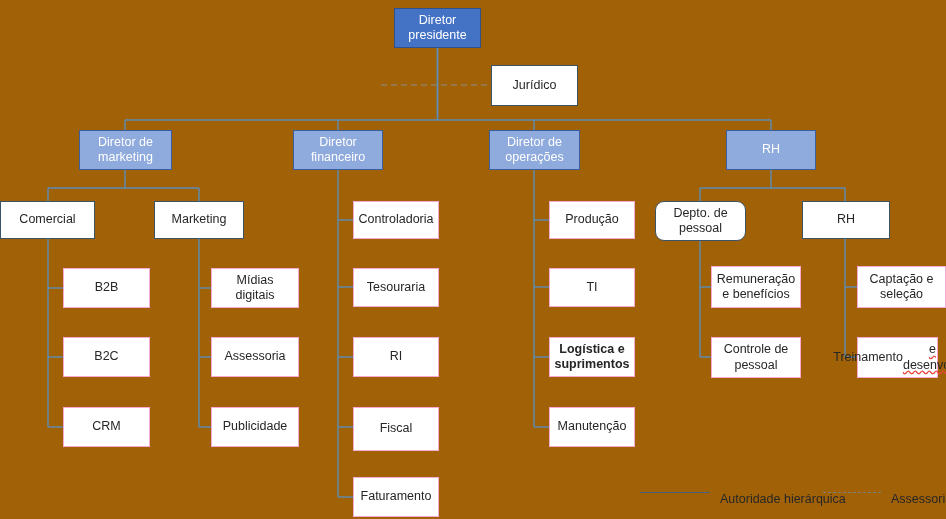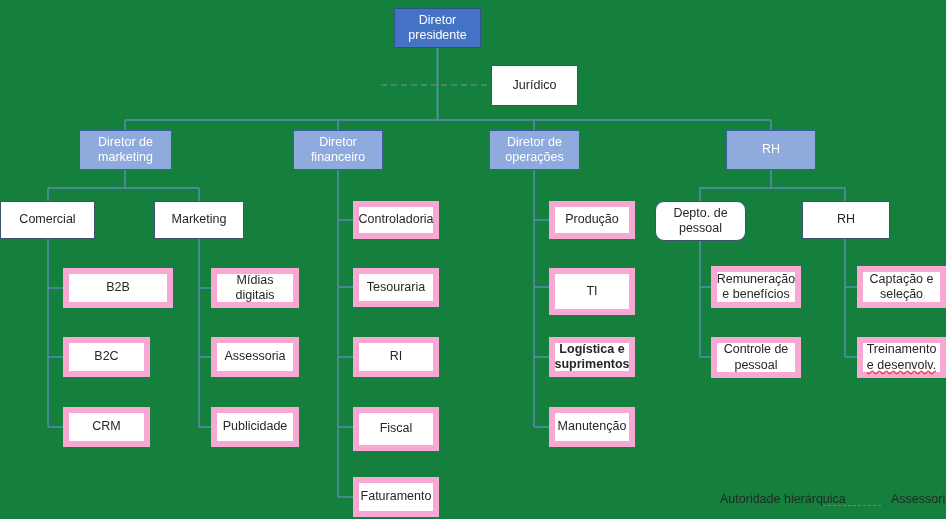--- a/index.html
+++ b/index.html
@@ -4,21 +4,21 @@
 <style>
   html, body {
     margin: 0;
     padding: 0;
     background: #ffffff;
   }
   #chart {
     position: relative;
     width: 946px;
     height: 519px;
-    background: #15803d;
+    background: #a16207;
     font-family: "Liberation Sans", sans-serif;
     overflow: hidden;
   }
   #links {
     position: absolute;
     left: 0;
     top: 0;
     width: 946px;
     height: 519px;
     pointer-events: none;
@@ -47,33 +47,33 @@
     font-size: 12.5px;
   }
   .node.lvl-plain {
     background: #ffffff;
     border: 1px solid #3B5368;
     color: #262626;
     font-size: 12.5px;
   }
   .node.lvl-leaf {
     background: #ffffff;
-    border: 6px solid #f9a8d4;
+    border: 1px solid #f9a8d4;
     color: #262626;
     font-size: 12.5px;
   }
   .misspelled {
     text-decoration: underline wavy #E8413A;
     text-decoration-skip-ink: none;
   }
   .legend {
     position: absolute;
     z-index: 3;
     display: flex;
-    align-items: flex-end;
+    align-items: flex-start;
     font-size: 12.5px;
     color: #262626;
   }
   .legend-line-solid {
     display: inline-block;
     width: 70px;
     height: 0;
     border-top: 1.4px solid #44617B;
     margin-right: 10px;
   }
@@ -159,21 +159,21 @@
 
   <div class="node lvl-director" style="left:489px; top:130px; width:91px; height:40px;">Diretor de
 operações</div>
 
   <div class="node lvl-director" style="left:726px; top:130px; width:90px; height:40px;">RH</div>
 
   <div class="node lvl-plain" style="left:0px; top:201px; width:95px; height:38px;">Comercial</div>
 
   <div class="node lvl-plain" style="left:154px; top:201px; width:90px; height:38px;">Marketing</div>
 
-  <div class="node lvl-leaf" style="left:63px; top:268px; width:110px; height:40px;">B2B</div>
+  <div class="node lvl-leaf" style="left:63px; top:268px; width:87px; height:40px;">B2B</div>
 
   <div class="node lvl-leaf" style="left:63px; top:337px; width:87px; height:40px;">B2C</div>
 
   <div class="node lvl-leaf" style="left:63px; top:407px; width:87px; height:40px;">CRM</div>
 
   <div class="node lvl-leaf" style="left:211px; top:268px; width:88px; height:40px;">Mídias
 digitais</div>
 
   <div class="node lvl-leaf" style="left:211px; top:337px; width:88px; height:40px;">Assessoria</div>
 
@@ -184,43 +184,43 @@
   <div class="node lvl-leaf" style="left:353px; top:268px; width:86px; height:39px;">Tesouraria</div>
 
   <div class="node lvl-leaf" style="left:353px; top:337px; width:86px; height:40px;">RI</div>
 
   <div class="node lvl-leaf" style="left:353px; top:407px; width:86px; height:44px;">Fiscal</div>
 
   <div class="node lvl-leaf" style="left:353px; top:477px; width:86px; height:40px;">Faturamento</div>
 
   <div class="node lvl-leaf" style="left:549px; top:201px; width:86px; height:38px;">Produção</div>
 
-  <div class="node lvl-leaf" style="left:549px; top:268px; width:86px; height:47px;">TI</div>
+  <div class="node lvl-leaf" style="left:549px; top:268px; width:86px; height:39px;">TI</div>
 
   <div class="node lvl-leaf" style="left:549px; top:337px; width:86px; height:40px;font-weight:bold;">Logística e
 suprimentos</div>
 
   <div class="node lvl-leaf" style="left:549px; top:407px; width:86px; height:40px;">Manutenção</div>
 
   <div class="node lvl-plain" style="left:655px; top:201px; width:91px; height:40px;border-radius:9px;">Depto. de
 pessoal</div>
 
   <div class="node lvl-plain" style="left:802px; top:201px; width:88px; height:38px;">RH</div>
 
   <div class="node lvl-leaf" style="left:711px; top:266px; width:90px; height:42px;">Remuneração
 e benefícios</div>
 
   <div class="node lvl-leaf" style="left:711px; top:337px; width:90px; height:41px;">Controle de
 pessoal</div>
 
   <div class="node lvl-leaf" style="left:857px; top:266px; width:89px; height:42px;">Captação e
 seleção</div>
 
-  <div class="node lvl-leaf" style="left:857px; top:337px; width:89px; height:41px;
-              flex-direction:column;">
+  <div class="node lvl-leaf" style="left:857px; top:337px; width:81px; height:41px;
+              flex-direction:row;">
     <span>Treinamento</span>
     <span class="misspelled">e desenvolv.</span>
   </div>
 
   <div class="legend" style="left:640px; top:492px;">
     <span class="legend-line-solid"></span>
     <span>Autoridade hierárquica</span>
   </div>
 
   <div class="legend" style="left:823px; top:492px;">

